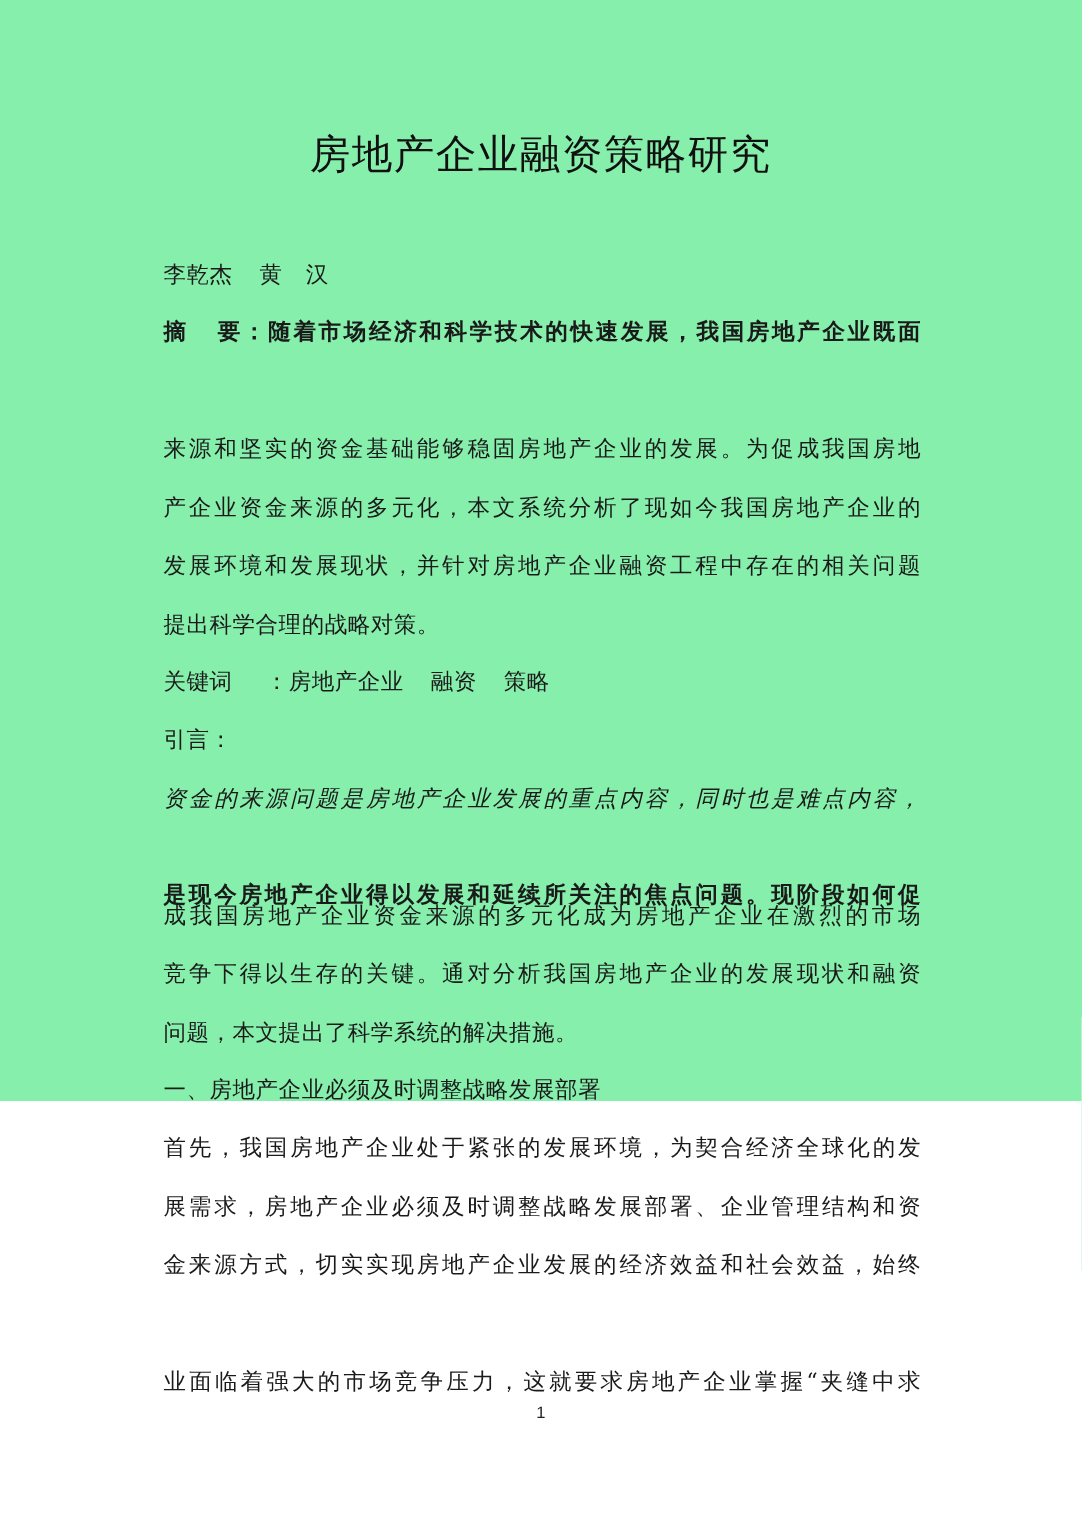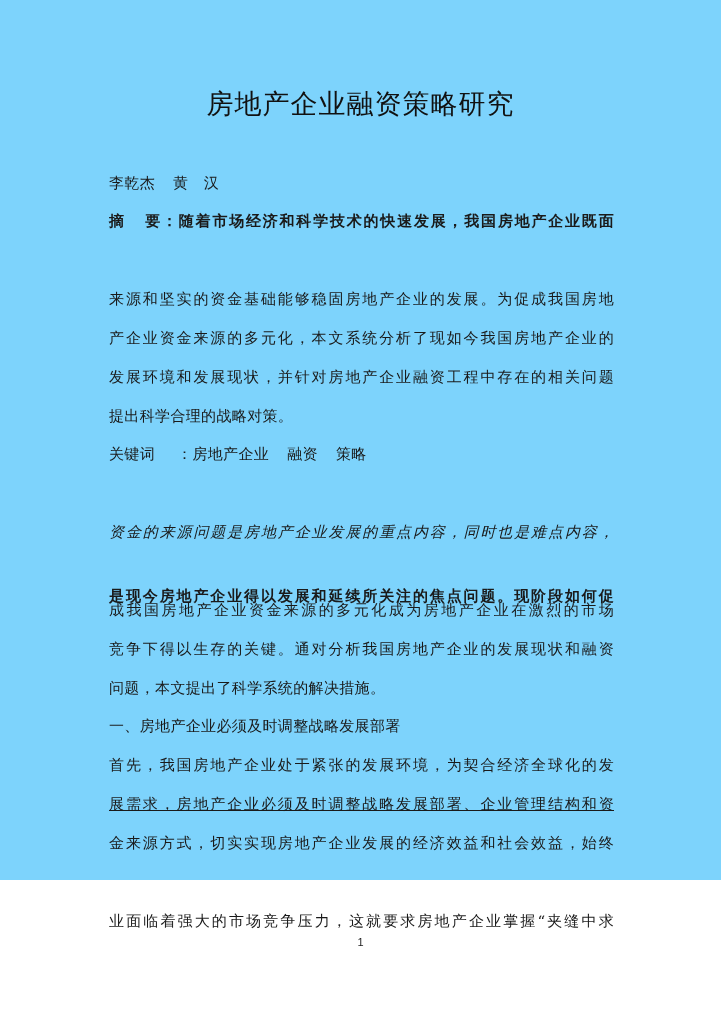--- a/index.html
+++ b/index.html
@@ -11,22 +11,22 @@
       width: 721px;
       height: 1020px;
       position: relative;
       overflow: hidden;
       font-family: "DejaVu Serif", "Liberation Serif", serif;
       color: #1a1a1a;
     }
     .page {
       position: absolute;
       left: 0; top: 0;
-      width: 721px; height: 880px;
-      background: #7dd3fc;
+      width: 721px; height: 734px;
+      background: #86efac;
     }
     .title {
       position: absolute;
       left: 0;
       width: 721px;
       top: 84px;
       text-align: center;
       font-size: 27px;
       line-height: 40px;
       letter-spacing: 1px;
@@ -75,26 +75,27 @@
   </div>
   <div class="line justify" style="top:287px;">来源和坚实的资金基础能够稳固房地产企业的发展。为促成我国房地</div>
   <div class="line justify" style="top:326px;">产企业资金来源的多元化，本文系统分析了现如今我国房地产企业的</div>
   <div class="line justify" style="top:365px;">发展环境和发展现状，并针对房地产企业融资工程中存在的相关问题</div>
   <div class="line" style="top:404px;">提出科学合理的战略对策。</div>
 
   <div class="line" style="top:442px;">
     <span>关键词</span><span class="gap" style="width:22px;"></span><span>：</span><span>房地产企业</span><span class="gap" style="width:18px;"></span><span>融资</span><span class="gap" style="width:18px;"></span><span>策略</span>
   </div>
 
+  <div class="line" style="top:481px;">引言：</div>
   <div class="line justify" style="top:520px;font-style:italic;">资金的来源问题是房地产企业发展的重点内容，同时也是难点内容，</div>
   <div class="line justify" style="top:584px;font-weight:bold;">是现今房地产企业得以发展和延续所关注的焦点问题。现阶段如何促</div>
   <div class="line justify" style="top:598px;">成我国房地产企业资金来源的多元化成为房地产企业在激烈的市场</div>
   <div class="line justify" style="top:637px;">竞争下得以生存的关键。通对分析我国房地产企业的发展现状和融资</div>
   <div class="line" style="top:676px;">问题，本文提出了科学系统的解决措施。</div>
 
   <div class="line" style="top:714px;">一、房地产企业必须及时调整战略发展部署</div>
   <div class="line justify" style="top:753px;">首先，我国房地产企业处于紧张的发展环境，为契合经济全球化的发</div>
-  <div class="line justify" style="top:792px;text-decoration:underline;">展需求，房地产企业必须及时调整战略发展部署、企业管理结构和资</div>
+  <div class="line justify" style="top:792px;">展需求，房地产企业必须及时调整战略发展部署、企业管理结构和资</div>
   <div class="line justify" style="top:831px;">金来源方式，切实实现房地产企业发展的经济效益和社会效益，始终</div>
   <div class="line justify" style="top:909px;">业面临着强大的市场竞争压力，这就要求房地产企业掌握“夹缝中求</div>
 
   <div class="pagenum" style="top:936px;">1</div>
 </div>
 
 </body></html>

